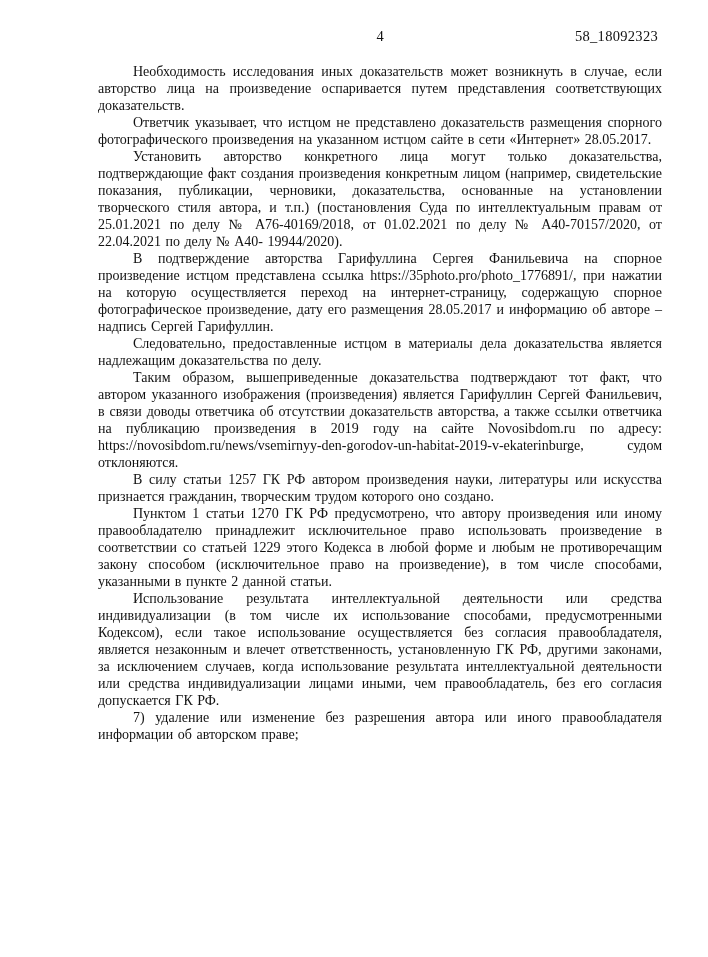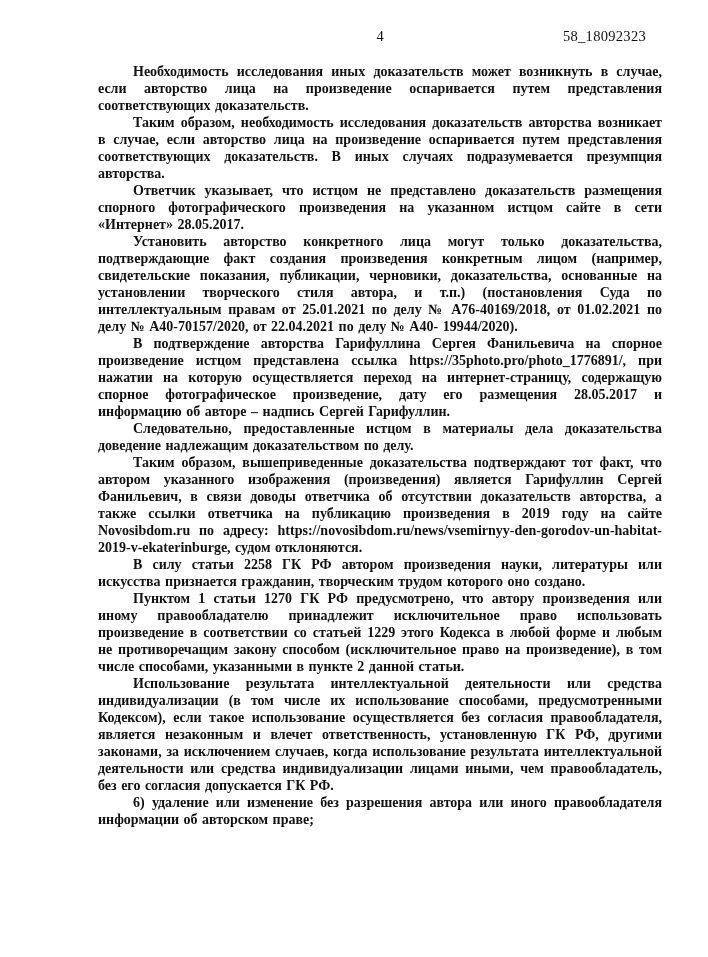--- a/index.html
+++ b/index.html
@@ -27,52 +27,50 @@
   }
   .page-number {
     position: absolute;
     left: 0;
     right: 0;
     text-align: center;
     
   }
   .case-number {
     position: absolute;
-    right: 16px;
+    right: 4px;
     top: 0;
     letter-spacing: 0.3px;
   }
   .doc-body p {
     margin: 0;
     font-size: 14px;
     line-height: 17px;
     text-align: justify;
     text-indent: 35px;
     overflow-wrap: break-word;
     word-spacing: 1px;
-    font-weight: bold;
   }
 </style>
 </head>
 <body>
 
 <div class="page">
 
   <div class="doc-header">
     <span class="page-number">4</span>
     <span class="case-number">58_18092323</span>
   </div>
 
   <div class="doc-body">
     <p>Необходимость исследования иных доказательств может возникнуть в случае, если авторство лица на произведение оспаривается путем представления соответствующих доказательств.</p>
-    <p>Таким образом, необходимость исследования доказательств авторства возникает в случае, если авторство лица на произведение оспаривается путем представления соответствующих доказательств. В иных случаях подразумевается презумпция авторства.</p>
     <p>Ответчик указывает, что истцом не представлено доказательств размещения спорного фотографического произведения на указанном истцом сайте в сети «Интернет» 28.05.2017.</p>
     <p>Установить авторство конкретного лица могут только доказательства, подтверждающие факт создания произведения конкретным лицом (например, свидетельские показания, публикации, черновики, доказательства, основанные на установлении творческого стиля автора, и т.п.) (постановления Суда по интеллектуальным правам от 25.01.2021 по делу № А76-40169/2018, от 01.02.2021 по делу № А40-70157/2020, от 22.04.2021 по делу № А40- 19944/2020).</p>
     <p>В подтверждение авторства Гарифуллина Сергея Фанильевича на спорное произведение истцом представлена ссылка https://35photo.pro/photo_1776891/, при нажатии на которую осуществляется переход на интернет-страницу, содержащую спорное фотографическое произведение, дату его размещения 28.05.2017 и информацию об авторе – надпись Сергей Гарифуллин.</p>
-    <p>Следовательно, предоставленные истцом в материалы дела доказательства доведение надлежащим доказательством по делу.</p>
+    <p>Следовательно, предоставленные истцом в материалы дела доказательства является надлежащим доказательства по делу.</p>
     <p>Таким образом, вышеприведенные доказательства подтверждают тот факт, что автором указанного изображения (произведения) является Гарифуллин Сергей Фанильевич, в связи доводы ответчика об отсутствии доказательств авторства, а также ссылки ответчика на публикацию произведения в 2019 году на сайте Novosibdom.ru по адресу: https://novosibdom.ru/news/vsemirnyy-den-gorodov-un-habitat-2019-v-ekaterinburge, судом отклоняются.</p>
-    <p>В силу статьи 2258 ГК РФ автором произведения науки, литературы или искусства признается гражданин, творческим трудом которого оно создано.</p>
+    <p>В силу статьи 1257 ГК РФ автором произведения науки, литературы или искусства признается гражданин, творческим трудом которого оно создано.</p>
     <p>Пунктом 1 статьи 1270 ГК РФ предусмотрено, что автору произведения или иному правообладателю принадлежит исключительное право использовать произведение в соответствии со статьей 1229 этого Кодекса в любой форме и любым не противоречащим закону способом (исключительное право на произведение), в том числе способами, указанными в пункте 2 данной статьи.</p>
     <p>Использование результата интеллектуальной деятельности или средства индивидуализации (в том числе их использование способами, предусмотренными Кодексом), если такое использование осуществляется без согласия правообладателя, является незаконным и влечет ответственность, установленную ГК РФ, другими законами, за исключением случаев, когда использование результата интеллектуальной деятельности или средства индивидуализации лицами иными, чем правообладатель, без его согласия допускается ГК РФ.</p>
-    <p>6) удаление или изменение без разрешения автора или иного правообладателя информации об авторском праве;</p>
+    <p>7) удаление или изменение без разрешения автора или иного правообладателя информации об авторском праве;</p>
   </div>
 
 </div>
 
 </body></html>

